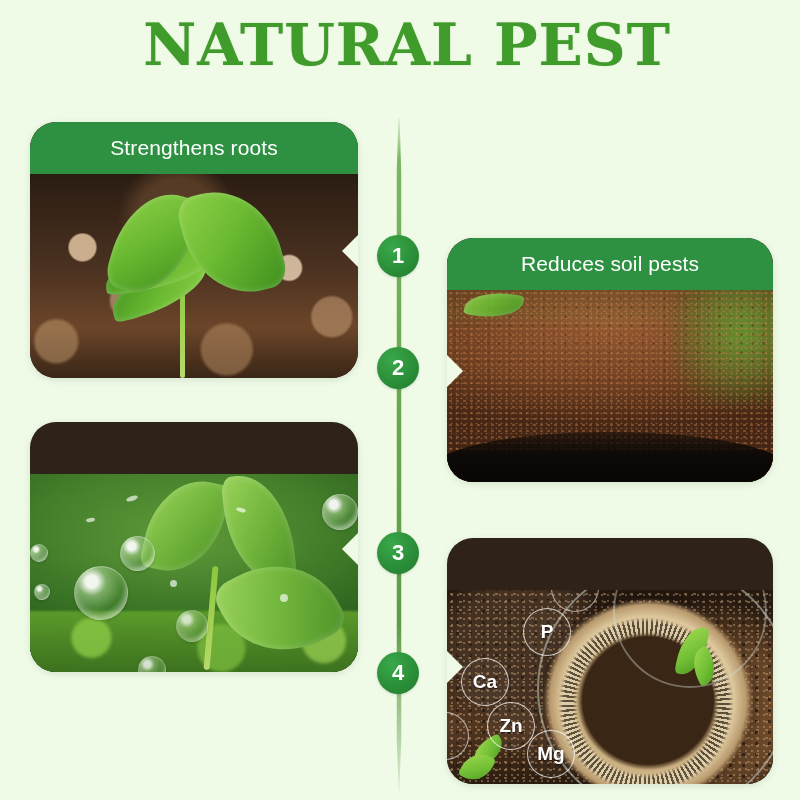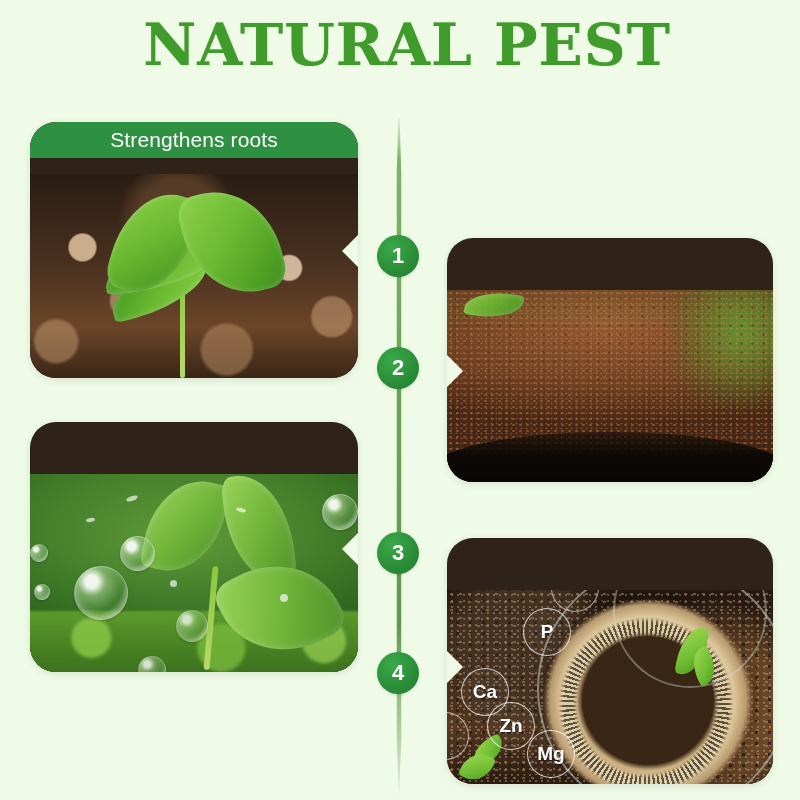--- a/index.html
+++ b/index.html
@@ -96,21 +96,21 @@
     overflow: hidden;
     background: #2f2218;
     box-shadow: 0 2px 7px rgba(40,60,30,0.13);
     z-index: 3;
   }
   .card-header {
     position: absolute;
     left: 0;
     top: 0;
     width: 100%;
-    height: 36px;
+    height: 52px;
     background: #2e9142;
     border-top-left-radius: 26px;
     border-top-right-radius: 26px;
     display: flex;
     align-items: center;
     justify-content: center;
     z-index: 4;
   }
   .card-header-title {
     color: #ffffff;
@@ -357,20 +357,23 @@
   </div>
 
   <div class="card" style="left:447px; top:238px; width:326px; height:244px;">
     <div class="card-photo">
       <div class="photo-compost"></div>
       <div class="compost-green-blur"></div>
       <div class="compost-texture"></div>
       <div class="compost-dish"></div>
       <div class="leaf" style="left:18px; top:2px; width:58px; height:26px; transform:rotate(8deg); opacity:0.9;"></div>
     </div>
+    <div class="card-header">
+      <span class="card-header-title">Reduces soil pests</span>
+    </div>
     <div class="notch-left" style="top:116px;"></div>
   </div>
 
   <div class="card" style="left:30px; top:422px; width:328px; height:250px;">
     <div class="card-photo">
       <div class="photo-droplets"></div>
       <div class="moss"></div>
 
       <div class="leaf-veined" style="left:118px; top:4px; width:74px; height:96px; transform:rotate(12deg);"></div>
       <div class="leaf-veined" style="left:196px; top:0px; width:66px; height:110px; transform:rotate(-6deg); border-radius:16% 76% 16% 76%;"></div>
@@ -406,21 +409,21 @@
 
       <div class="sprout-small" style="left:232px; top:36px; width:26px; height:50px; transform:rotate(12deg);"></div>
       <div class="sprout-small" style="left:246px; top:58px; width:22px; height:36px; transform:rotate(-24deg);"></div>
 
       <div class="sprout-small" style="left:24px; top:150px; width:34px; height:22px; transform:rotate(-28deg);"></div>
       <div class="sprout-small" style="left:16px; top:162px; width:28px; height:30px; transform:rotate(26deg);"></div>
 
       <div class="mineral-badge" style="left:76px; top:18px;">
         <span>P</span>
       </div>
-      <div class="mineral-badge" style="left:14px; top:78px;">
+      <div class="mineral-badge" style="left:14px; top:68px;">
         <span>Ca</span>
       </div>
       <div class="mineral-badge" style="left:40px; top:112px;">
         <span>Zn</span>
       </div>
       <div class="mineral-badge" style="left:80px; top:140px;">
         <span>Mg</span>
       </div>
       <div class="mineral-badge" style="left:-26px; top:122px; opacity:0.85;"></div>
       <div class="mineral-badge" style="left:104px; top:-26px; opacity:0.8;"></div>

